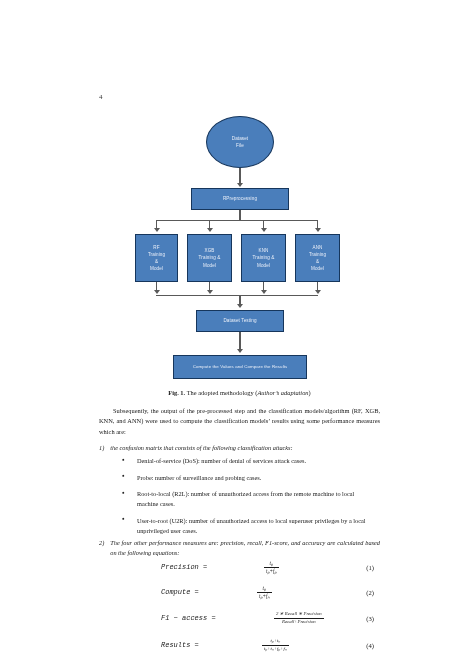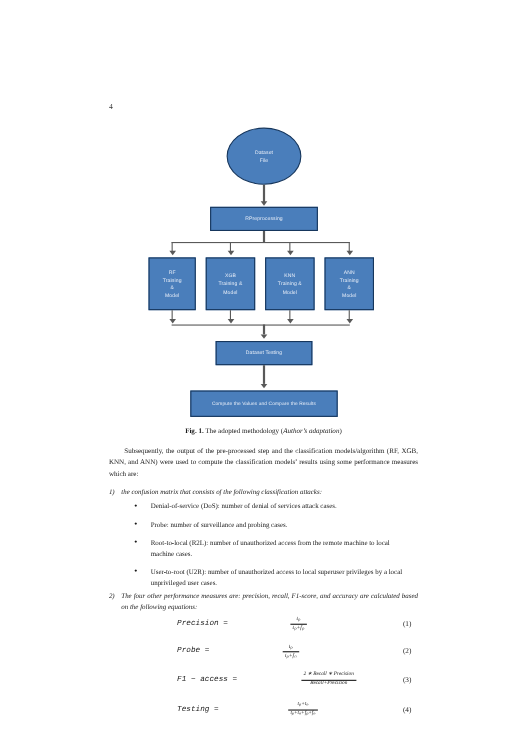--- a/index.html
+++ b/index.html
@@ -319,41 +319,41 @@
     <span class="lhs">Precision =</span>
     <span class="frac">
       <span class="top">tₚ</span>
       <span class="bar"></span>
       <span class="bot">tₚ+fₚ</span>
     </span>
     <span class="tag">(1)</span>
   </div>
 
   <div class="eq e2">
-    <span class="lhs">Probe =</span>
+    <span class="lhs">Compute =</span>
     <span class="frac">
       <span class="top">tₚ</span>
       <span class="bar"></span>
       <span class="bot">tₚ+fₙ</span>
     </span>
     <span class="tag">(2)</span>
   </div>
 
   <div class="eq e3">
     <span class="lhs">F1 − access =</span>
     <span class="frac">
       <span class="top">2 ∗ Recall ∗ Precision</span>
       <span class="bar"></span>
       <span class="bot">Recall+Precision</span>
     </span>
     <span class="tag">(3)</span>
   </div>
 
   <div class="eq e4">
-    <span class="lhs">Testing =</span>
+    <span class="lhs">Results =</span>
     <span class="frac">
       <span class="top">tₚ+tₙ</span>
       <span class="bar"></span>
       <span class="bot">tₚ+tₙ+fₚ+fₙ</span>
     </span>
     <span class="tag">(4)</span>
   </div>
 
 </div>
 

